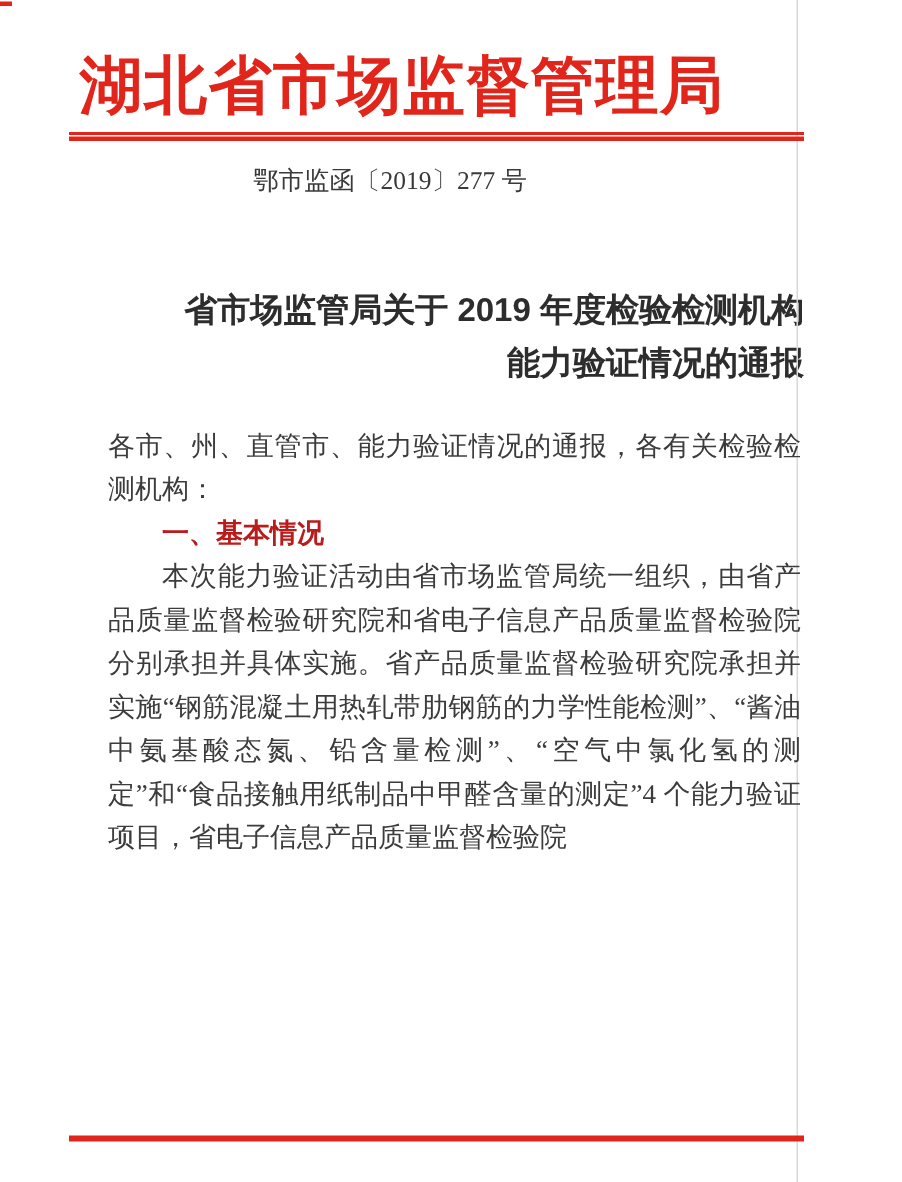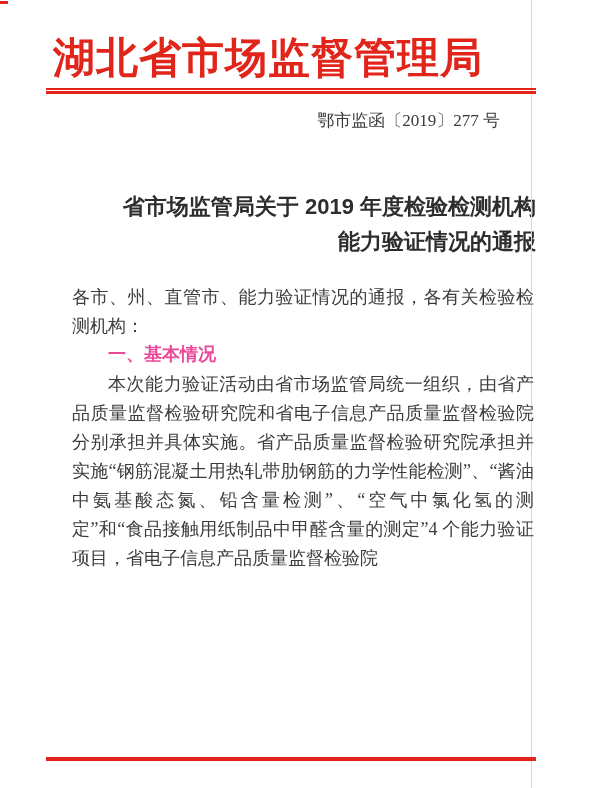--- a/index.html
+++ b/index.html
@@ -51,22 +51,22 @@
   .rule-double .thin {
     height: 2px;
     background: #e1251b;
     margin-bottom: 1px;
   }
   .rule-double .thick {
     height: 3px;
     background: #e1251b;
   }
   .doc-number {
-    margin: 24px 36px 0 0;
-    text-align: right;
+    margin: 24px 16px 0 0;
+    text-align: center;
     font-size: 17px;
     line-height: 22px;
     color: #3a3a3a;
   }
   .doc-title {
     margin: 57px 0 0 0;
     text-align: right;
     font-family: "Liberation Sans", "DejaVu Sans", sans-serif;
     font-weight: bold;
     font-size: 22px;
@@ -86,22 +86,22 @@
     color: #3c3c3c;
   }
   .body-text p {
     margin: 0;
   }
   .body-text p.indent {
     text-indent: 2em;
   }
   .body-text p.bold {
     font-weight: bold;
-    font-family: Liberation Mono, monospace;
-    color: #ec4899;
+    font-family: Liberation Sans, sans-serif;
+    color: #b91c1c;
   }
   .rule-bottom {
     position: absolute;
     left: 46px;
     top: 757px;
     width: 498px;
     height: 4px;
     background: #e1251b;
   }
 </style>

